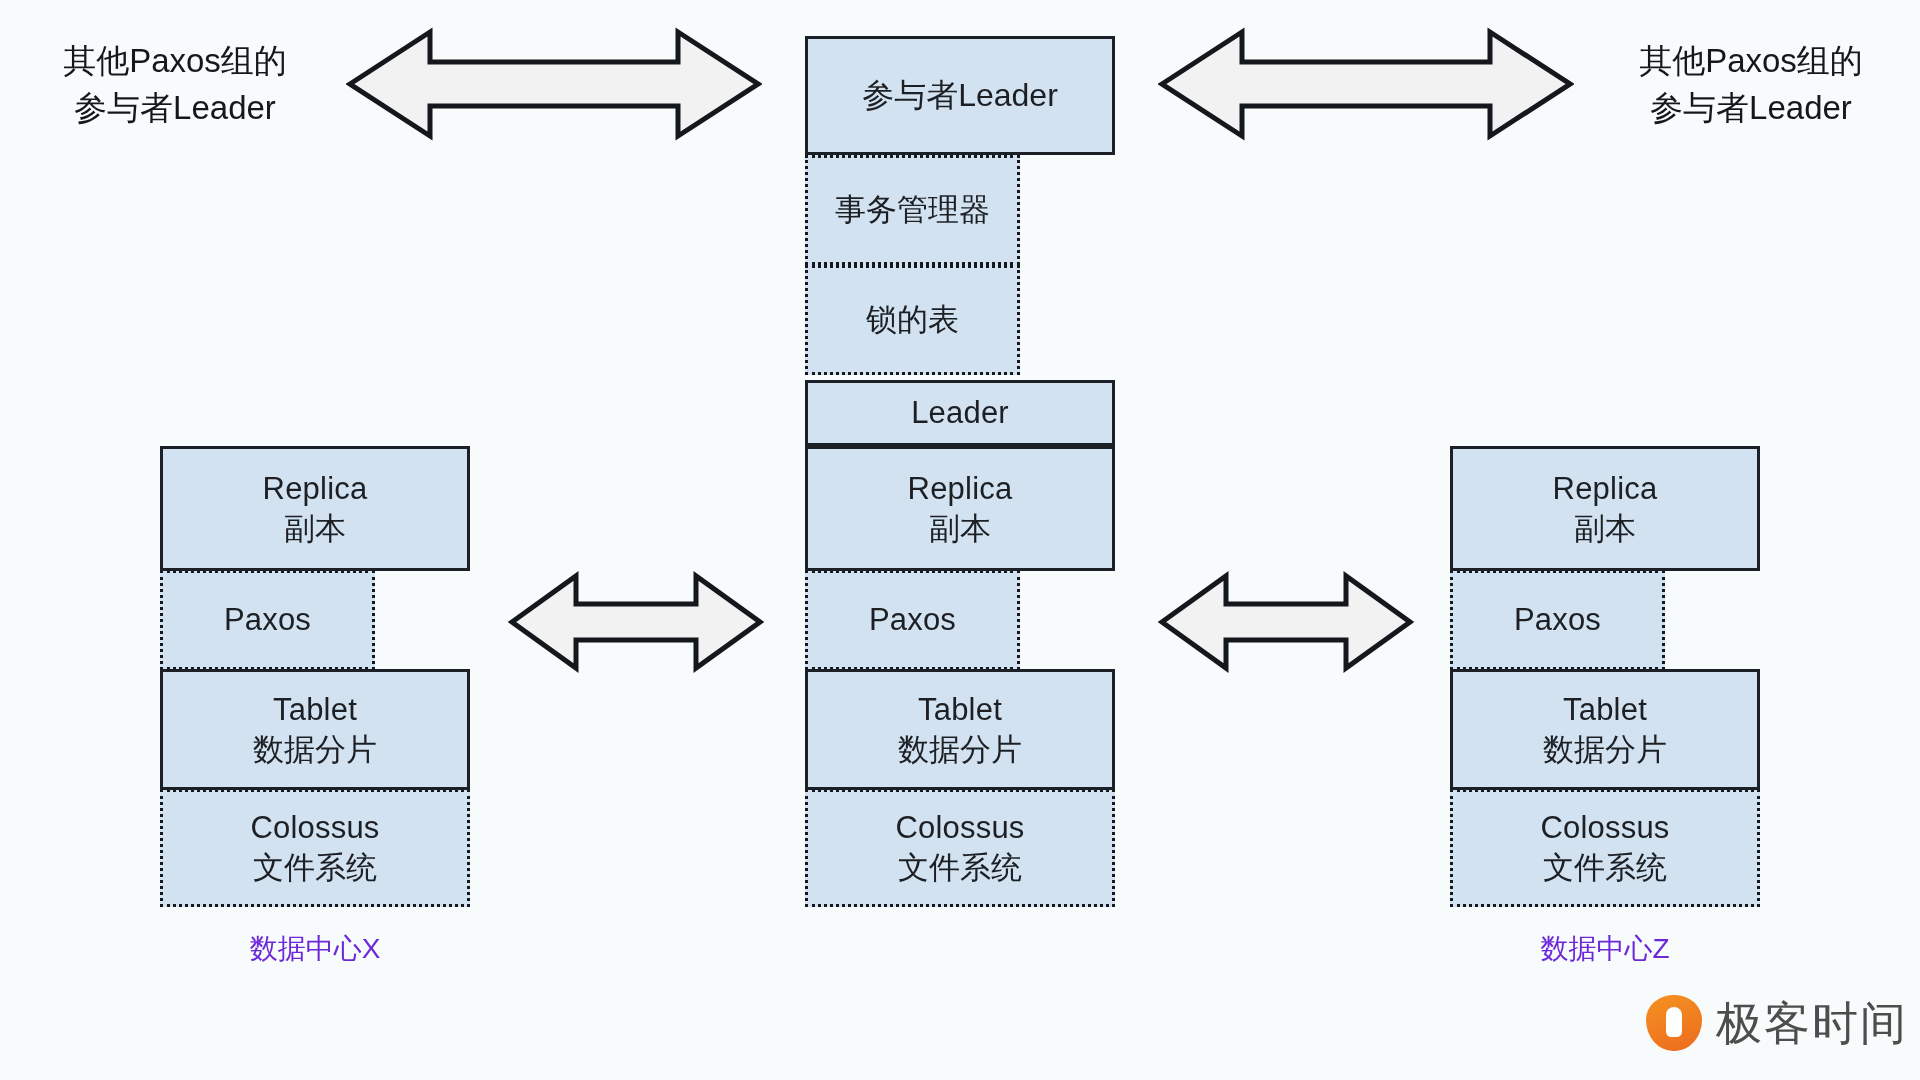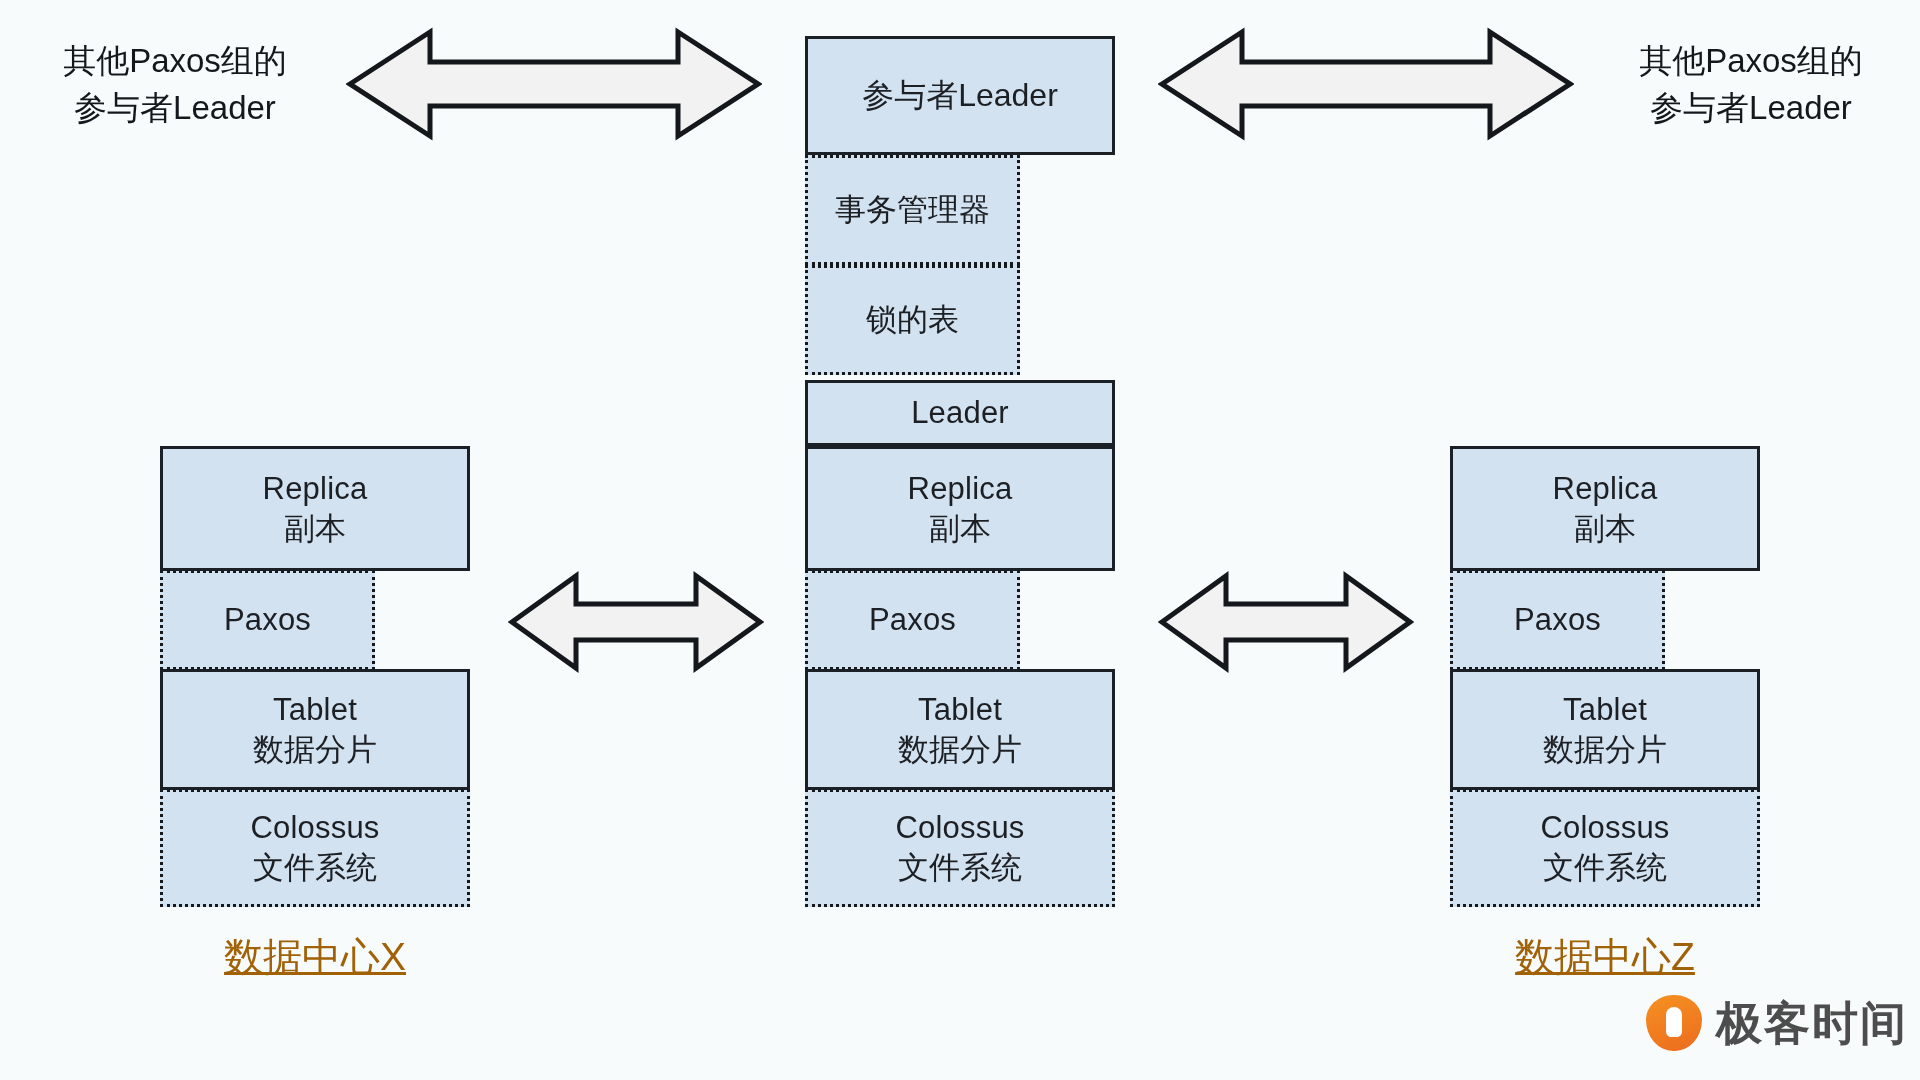--- a/index.html
+++ b/index.html
@@ -45,25 +45,24 @@
     font-size: 33px;
     line-height: 1.42;
     color: #14171c;
     text-align: center;
     white-space: nowrap;
   }
 
   
   .dc-caption {
     position: absolute;
-    font-size: 39px;
-    color: #a16207;
+    font-size: 28px;
+    color: #6d28d9;
     text-align: center;
     white-space: nowrap;
-    text-decoration: underline;
   }
 
   
   .arrow { position: absolute; }
   .arrow svg { display:block; width:100%; height:100%; }
 
   
   #watermark {
     position: absolute;
     display: flex;
@@ -81,21 +80,21 @@
     content: "";
     position: absolute;
     left: 50%; top: 12px;
     transform: translateX(-50%);
     width: 16px; height: 30px;
     border-radius: 9px 9px 6px 6px;
     background: #ffffff;
   }
   #wm-text {
     font-size: 46px;
-    font-weight: 700;
+    font-weight: 400;
     color: #4d4d4d;
     letter-spacing: 2px;
     line-height: 1;
   }
 </style>
 </head>
 <body>
 
 <div id="canvas">
 

